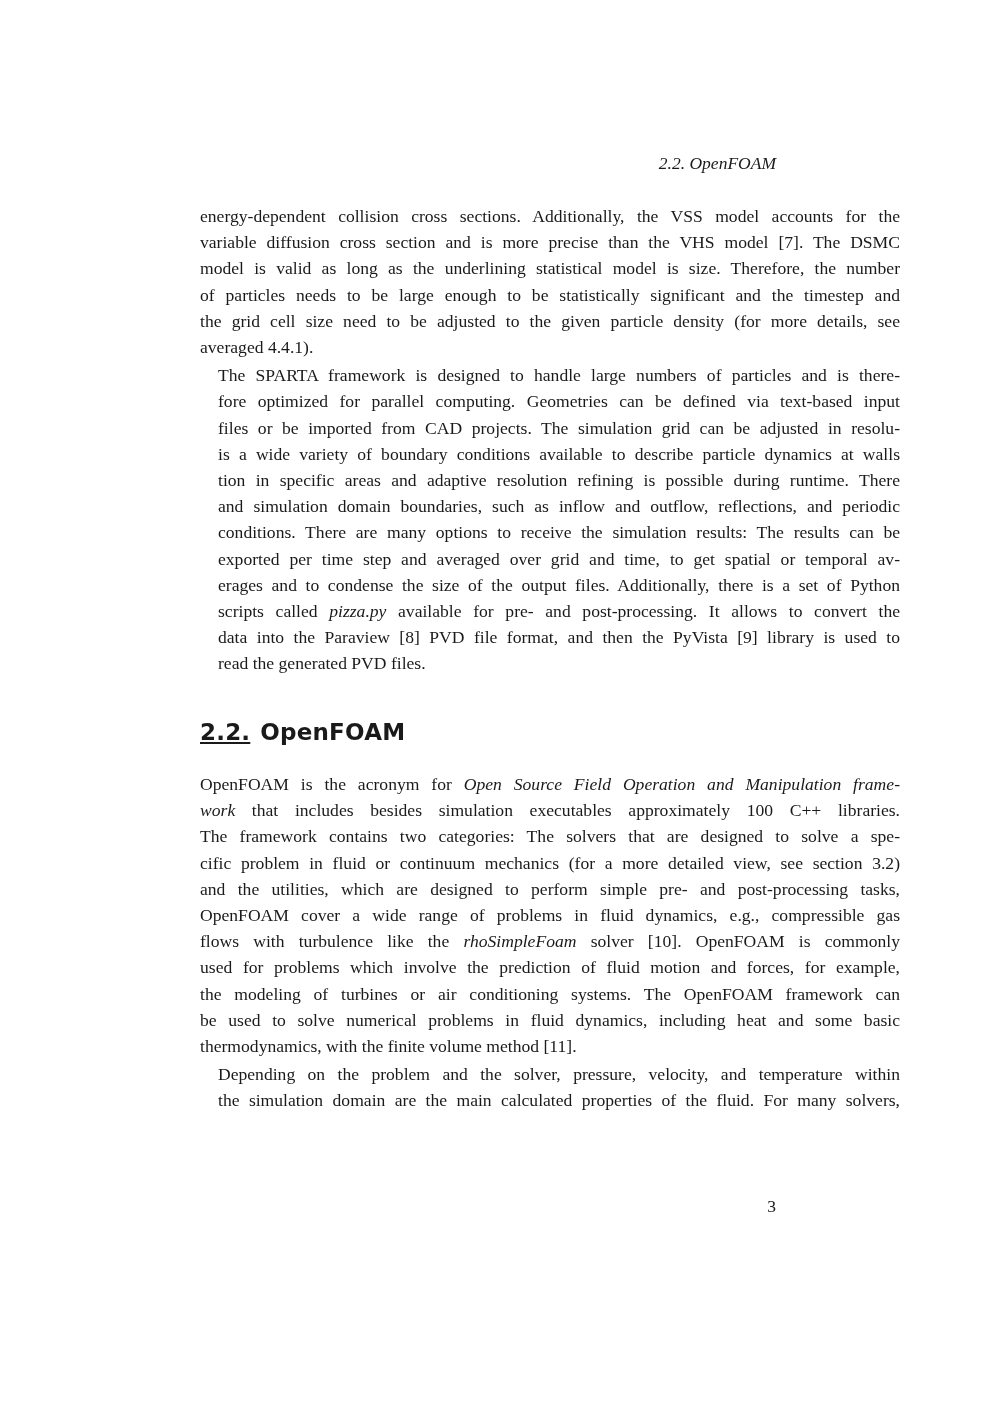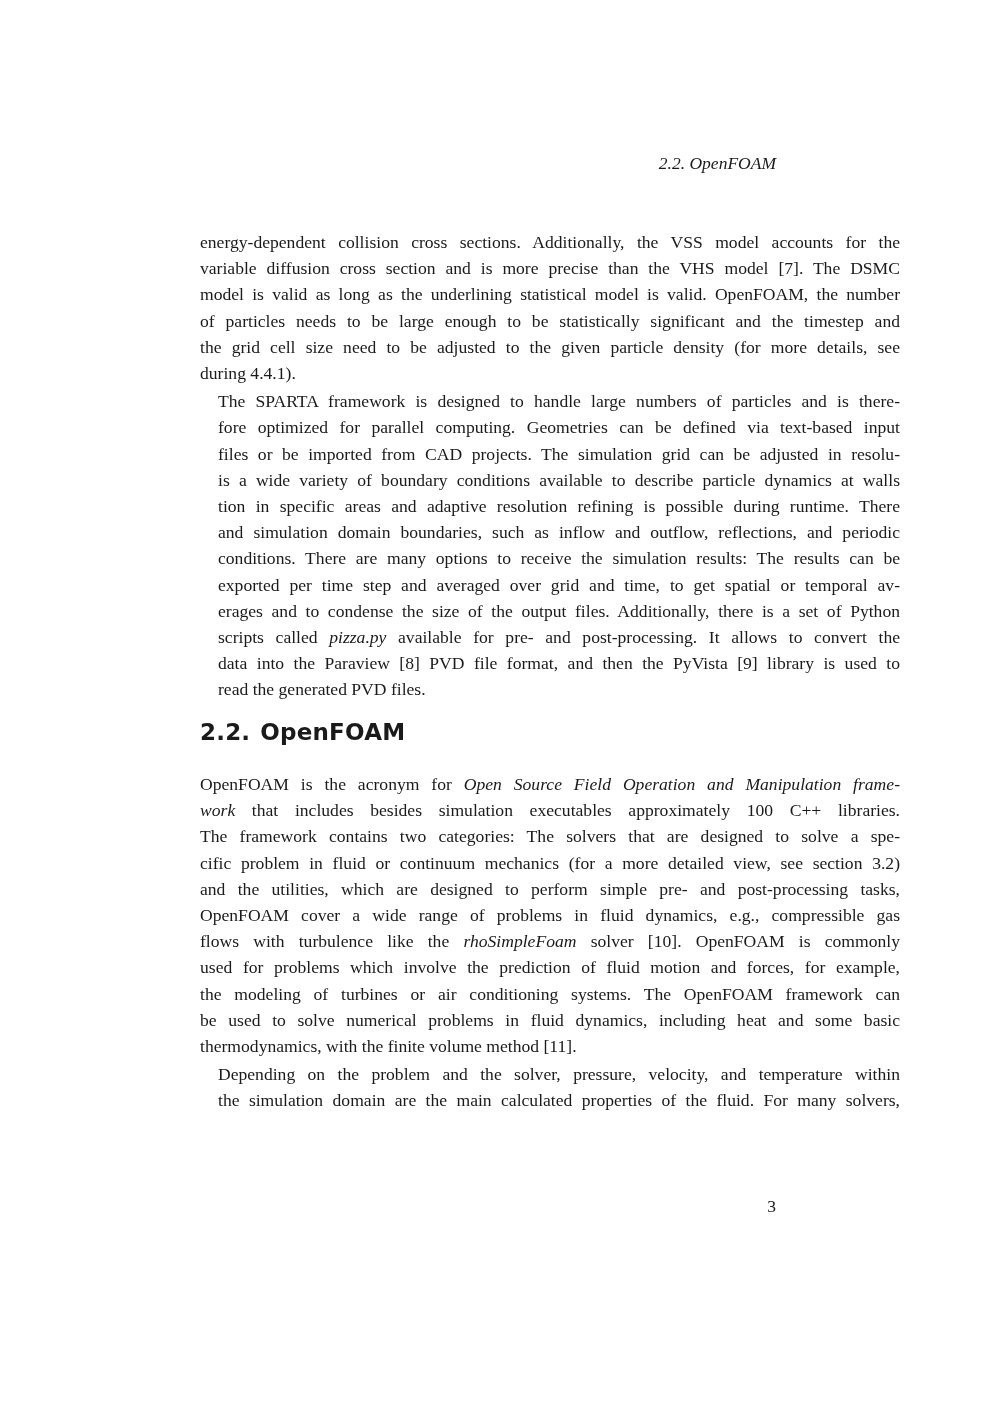--- a/index.html
+++ b/index.html
@@ -47,35 +47,36 @@
     }
     .body-block p .line {
       display: block;
       text-align: justify;
       text-align-last: justify;
       white-space: nowrap;
     }
     .body-block p .line.last {
       text-align-last: left;
     }
-    .block-1 { top: 203px; margin-top: 26px; }
+    .block-1 { top: 203px; }
     .block-2 { top: 771px; }
     .section-heading {
       position: absolute;
       left: 200px;
       top: 716px;
       font-family: "DejaVu Sans", "Liberation Sans", sans-serif;
       font-weight: bold;
       font-size: 23px;
       line-height: 32px;
       margin: 0;
       letter-spacing: 0.2px;
     }
     .section-heading .num {
       margin-right: 10px;
+      text-decoration: underline;
     }
     .page-number {
       position: absolute;
       top: 1194px;
       right: 100px;
       font-size: 17.5px;
       line-height: 24px;
     }
     em { }
   </style>
@@ -83,24 +84,24 @@
 <body>
 
 <div class="page">
 
   <div class="running-header">2.2. OpenFOAM</div>
 
   <div class="body-block block-1">
     <p>
       <span class="line">energy-dependent collision cross sections. Additionally, the VSS model accounts for the</span>
       <span class="line">variable diffusion cross section and is more precise than the VHS model [7]. The DSMC</span>
-      <span class="line">model is valid as long as the underlining statistical model is valid. OpenFOAM, the number</span>
+      <span class="line">model is valid as long as the underlining statistical model is size. Therefore, the number</span>
       <span class="line">of particles needs to be large enough to be statistically significant and the timestep and</span>
       <span class="line">the grid cell size need to be adjusted to the given particle density (for more details, see</span>
-      <span class="line last">during 4.4.1).</span>
+      <span class="line last">averaged 4.4.1).</span>
     </p>
     <p>
       <span class="line" style="text-indent:18px">The SPARTA framework is designed to handle large numbers of particles and is there-</span>
       <span class="line">fore optimized for parallel computing. Geometries can be defined via text-based input</span>
       <span class="line">files or be imported from CAD projects. The simulation grid can be adjusted in resolu-</span>
       <span class="line">is a wide variety of boundary conditions available to describe particle dynamics at walls</span>
       <span class="line">tion in specific areas and adaptive resolution refining is possible during runtime. There</span>
       <span class="line">and simulation domain boundaries, such as inflow and outflow, reflections, and periodic</span>
       <span class="line">conditions. There are many options to receive the simulation results: The results can be</span>
       <span class="line">exported per time step and averaged over grid and time, to get spatial or temporal av-</span>

